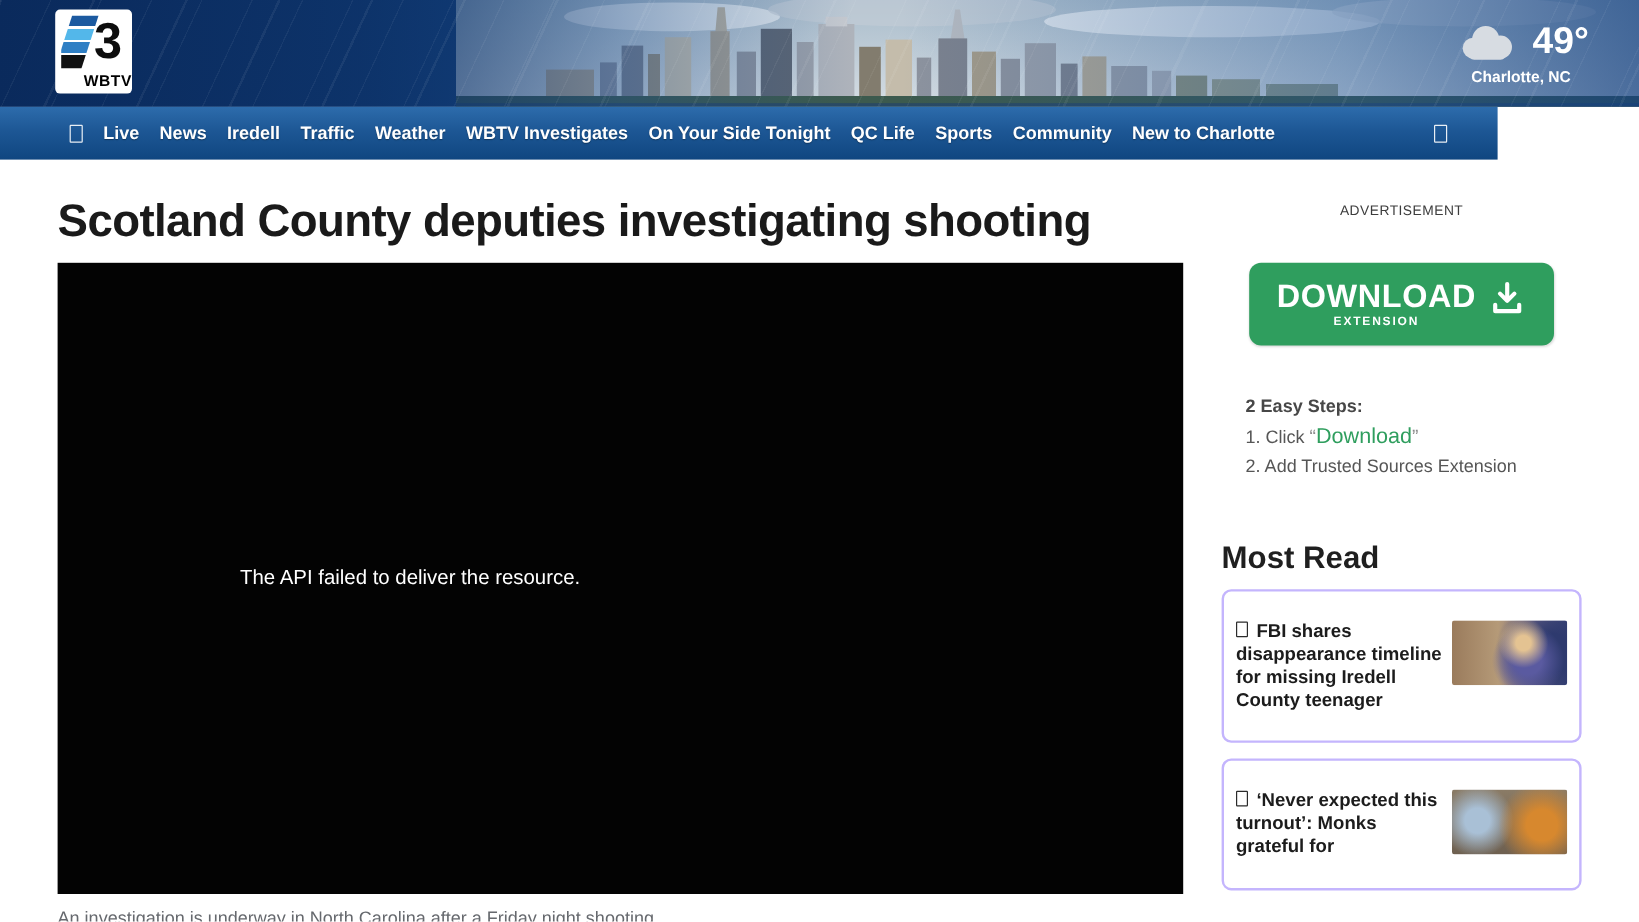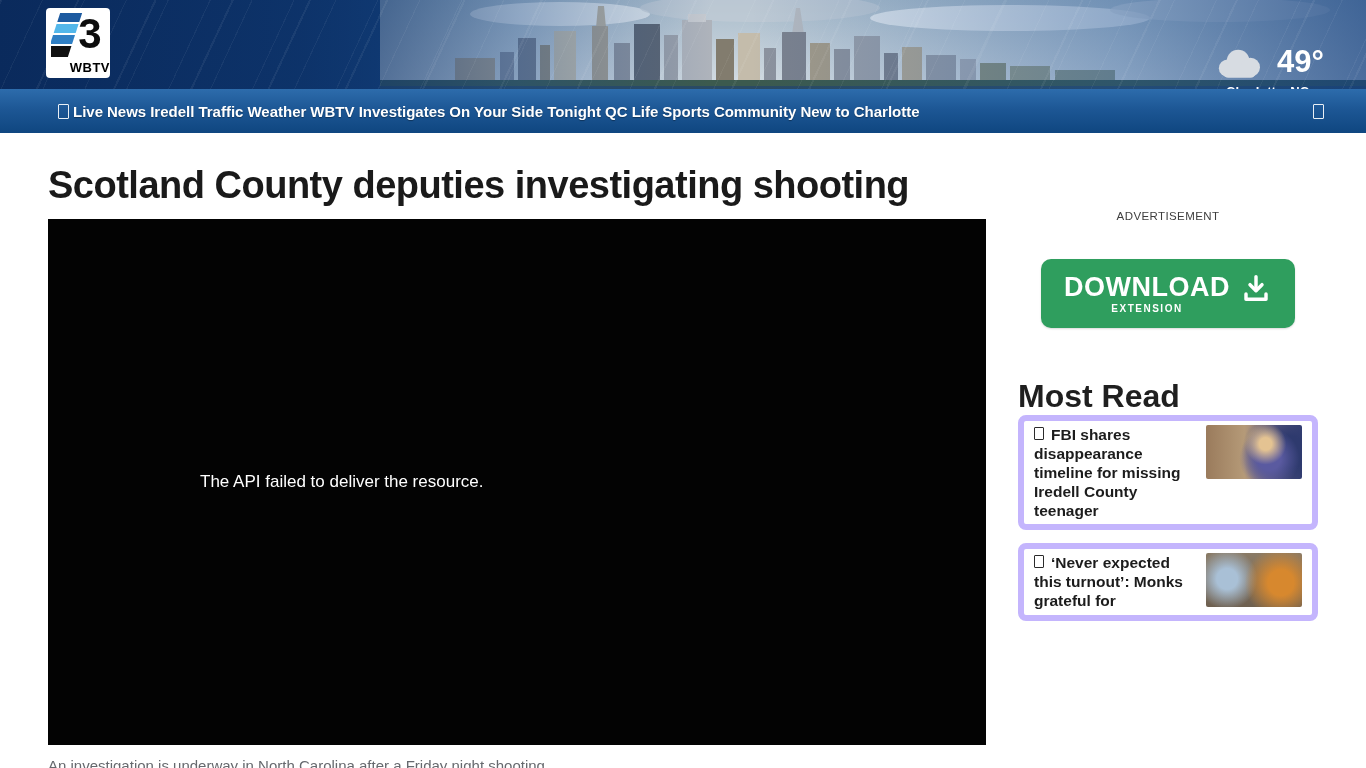--- a/index.html
+++ b/index.html
@@ -23,63 +23,63 @@
           border-radius:4px; display:block; }
   .logo-mark { position:absolute; top:5px; left:5px; right:5px; height:44px; display:flex; overflow:hidden; }
   .logo-stripes { width:22px; height:44px; transform:skewX(-18deg); margin-left:2px;
       background:linear-gradient(180deg,#1c5aa0 0 9px,#fff 9px 11px,#53b7ea 11px 20px,#fff 20px 22px,
                  #2f7fc4 22px 31px,#fff 31px 33px,#111 33px 44px); }
   .logo-three { flex:1; font-size:42px; line-height:42px; font-weight:800; color:#0d0d0d; text-align:center; }
   .logo-text { position:absolute; bottom:3px; width:100%; text-align:right; font-weight:800;
                font-size:13px; letter-spacing:.5px; color:#000; }
 
   .weather { position:absolute; right:42px; top:16px; display:grid;
-             grid-template-columns:auto auto; align-items:center; column-gap:10px; justify-items:center;margin-top:28px; }
+             grid-template-columns:auto auto; align-items:center; column-gap:10px; justify-items:center; }
   .weather .temp { font-size:31px; font-weight:700; color:#fff; }
   .weather .loc  { grid-column:1 / span 2; font-size:13px; color:#fff; margin-top:4px;font-weight:bold; }
 
   
-  .navbar { position:absolute; left:0; top:89px; width:1366px; height:44px;
+  .navbar { position:absolute; left:0; top:89px; width:1248px; height:44px;
             background:linear-gradient(180deg,#2d6cac 0%,#1d5795 45%,#0f4680 100%);
-            display:flex; align-items:center; padding:0 42px 0 58px; gap:4px; }
+            display:flex; align-items:center; padding:0 42px 0 58px; gap:17px; }
   .navbar a { color:#fff; font-weight:700; font-size:15px; text-decoration:none; white-space:nowrap;
               text-shadow:0 1px 1px rgba(0,0,0,.35); }
   .tofu { display:inline-block; width:11px; height:15px; border:1.5px solid rgba(255,255,255,.9);
           border-radius:1px; }
   .nav-search { margin-left:auto; }
 
   
   .content { position:absolute; left:48px; top:163px; width:938px; }
   h1.title { font-size:38px; line-height:44px; font-weight:700; letter-spacing:-.5px; color:#1a1a1a; }
   .video { position:relative; margin-top:12px; width:938px; height:526px; background:#030303; }
   .video-error { position:absolute; left:152px; top:50%; transform:translateY(-50%);
                  color:#fff; font-size:17px; }
   .caption { margin-top:12px; font-size:15px; color:#66696e; }
 
   
   .rail { position:absolute; left:1018px; top:170px; width:300px; }
-  .ad-label { text-align:center; font-size:11.5px; color:#3d3d3d; letter-spacing:.4px;margin-top:40px; }
+  .ad-label { text-align:center; font-size:11.5px; color:#3d3d3d; letter-spacing:.4px; }
   .dl-btn { margin:37px auto 0; width:254px; height:69px; background:#2f9e5e; border-radius:10px;
             display:flex; align-items:center; justify-content:center; text-decoration:none;
             box-shadow:0 1px 2px rgba(0,0,0,.15); }
   .dl-col { display:flex; flex-direction:column; align-items:center; }
   .dl-main { color:#fff; font-size:27px; font-weight:800; letter-spacing:.5px; line-height:27px; }
   .dl-sub  { color:#fff; font-size:10px; font-weight:700; letter-spacing:1.5px; margin-top:2px; }
   .dl-icon { margin-left:10px; transform:translateY(-6px); }
 
   .steps { margin-top:42px; padding-left:20px; font-size:15px; color:#565656; }
   .steps-title { font-weight:700; color:#474747; margin-bottom:6px; font-size:15px; }
   .steps .line { margin:3px 0; line-height:21px; }
   .dl-link { color:#2f9e5e; font-size:18px; text-decoration:none; }
   .quote { color:#8a8a8a; font-size:16px; }
 
   .most-read { margin-top:50px; }
-  .most-read h2 { font-size:32px; font-weight:800; color:#1f1f1f;margin-top:29px; }
-  .mr-card { display:block; margin-top:0; margin-bottom:13px; border:6px solid #c4b5fd; border-radius:8px;
-             background:#fff; padding:4px 10px; overflow:hidden; text-decoration:none; }
+  .most-read h2 { font-size:26px; font-weight:800; color:#1f1f1f;margin-top:29px; }
+  .mr-card { display:block; margin-top:11px; margin-bottom:13px; border:2px solid #c4b5fd; border-radius:8px;
+             background:#fff; padding:24px 10px; overflow:hidden; text-decoration:none; }
   .mr-thumb { float:right; width:96px; height:54px; margin-left:8px; margin-bottom:4px; border-radius:2px; }
   .thumb-a { background:
       radial-gradient(circle at 62% 35%, #e4c392 0 9%, transparent 30%),
       radial-gradient(circle at 66% 62%, #5a5aa0 0 16%, transparent 42%),
       radial-gradient(circle at 88% 50%, #2e3a6e 0 18%, transparent 55%),
       linear-gradient(90deg,#9a7b5c,#b59a78 40%,#7a6d8a 72%,#3a4376); }
   .thumb-b { background:
       radial-gradient(circle at 50% 58%, #c96f2a 0 7%, transparent 22%),
       radial-gradient(circle at 14% 30%, #b98a4a 0 9%, transparent 28%),
       radial-gradient(circle at 85% 28%, #c0392b 0 5%, transparent 18%),
@@ -200,20 +200,25 @@
     </span>
     <svg class="dl-icon" width="32" height="32" viewBox="0 0 24 24">
       <g stroke="#fff" stroke-width="2.6" fill="none" stroke-linecap="round" stroke-linejoin="round">
         <path d="M12 3.5v10"></path>
           <path d="M7.5 9.5l4.5 4.5 4.5-4.5"></path>
           <path d="M4.5 16.5v4h15v-4"></path>
       </g>
     </svg>
   </a>
 
+  <div class="steps">
+    <div class="steps-title">2 Easy Steps:</div>
+    <div class="line"><span>1. Click </span><span class="quote">“</span><a class="dl-link" href="#">Download</a><span class="quote">”</span></div>
+    <div class="line">2. Add Trusted Sources Extension</div>
+  </div>
 
   <section class="most-read">
     <h2>Most Read</h2>
 
     <a class="mr-card" href="#">
       <span class="mr-thumb thumb-a"></span>
       <span class="tofu-dark"></span><span class="headline">FBI shares disappearance timeline for missing Iredell County teenager</span>
     </a>
 
 

